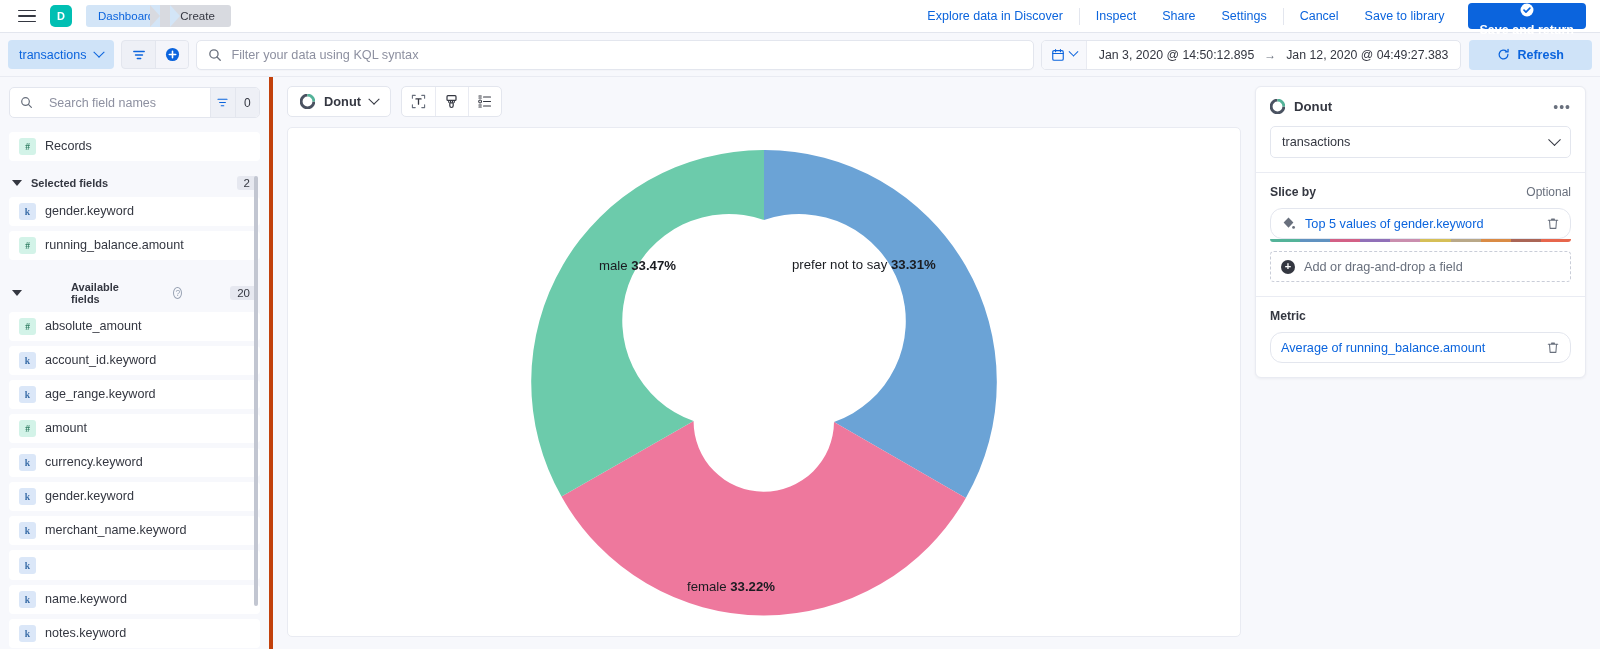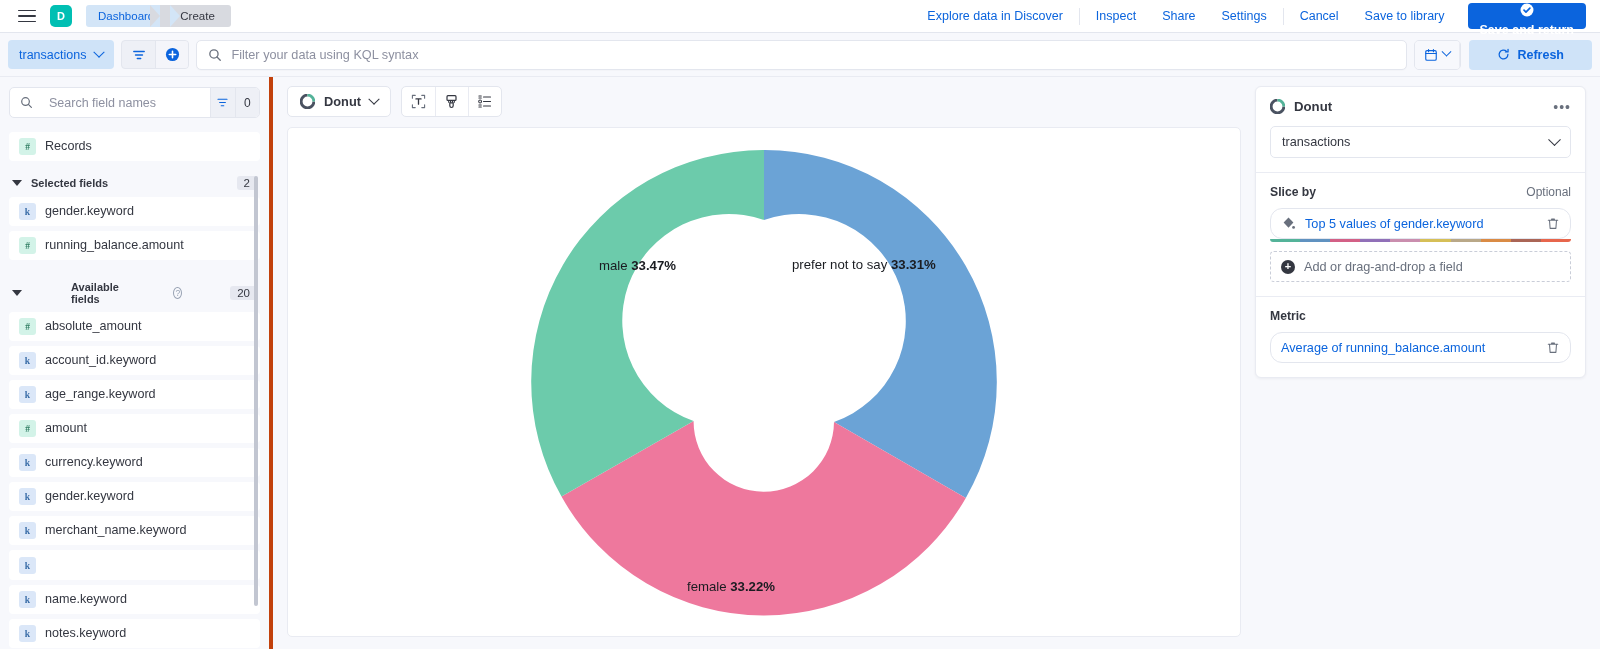--- a/index.html
+++ b/index.html
@@ -267,20 +267,25 @@
   <div class="date-group">
     <div class="date-cal">
       <span>
         <svg width="14" height="14" viewBox="0 0 16 16">
           <rect x="2" y="3" width="12" height="11" rx="1.5" stroke="#0b64dd" stroke-width="1.3" fill="none"></rect>
           <path d="M2 6.3h12M5.2 1.8v2.4M10.8 1.8v2.4" stroke="#0b64dd" stroke-width="1.3" stroke-linecap="round"></path>
         </svg>
       </span>
       <span class="chev" style="width:7px;height:7px;border-color:#0b64dd;"></span>
     </div>
+    <div class="date-txt">
+      <span>Jan 3, 2020 @ 14:50:12.895</span>
+      <span class="arrow-r">→</span>
+      <span>Jan 12, 2020 @ 04:49:27.383</span>
+    </div>
   </div>
 
   <button class="refresh-btn">
     <span>
       <svg width="13" height="13" viewBox="0 0 16 16">
         <path d="M13.4 8a5.4 5.4 0 1 1-1.6-3.8" stroke="#0b64dd" stroke-width="1.6" fill="none" stroke-linecap="round"></path>
         <path d="M13.6 1.6v3.2h-3.2" stroke="#0b64dd" stroke-width="1.6" fill="none" stroke-linecap="round" stroke-linejoin="round"></path>
       </svg>
     </span>
     <span>Refresh</span>

